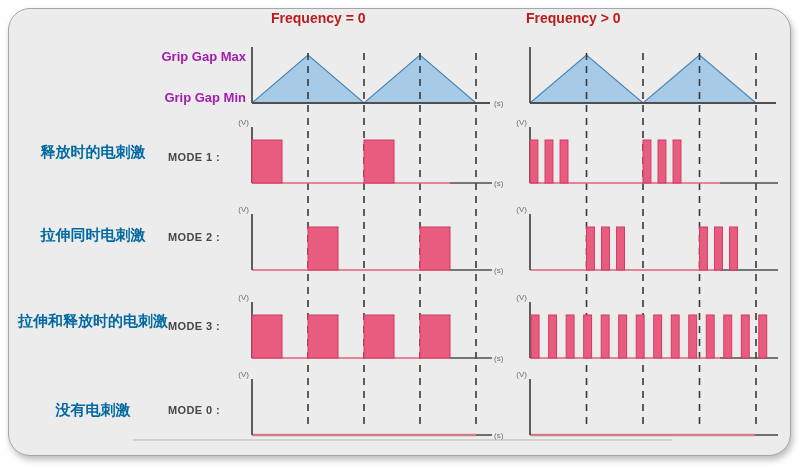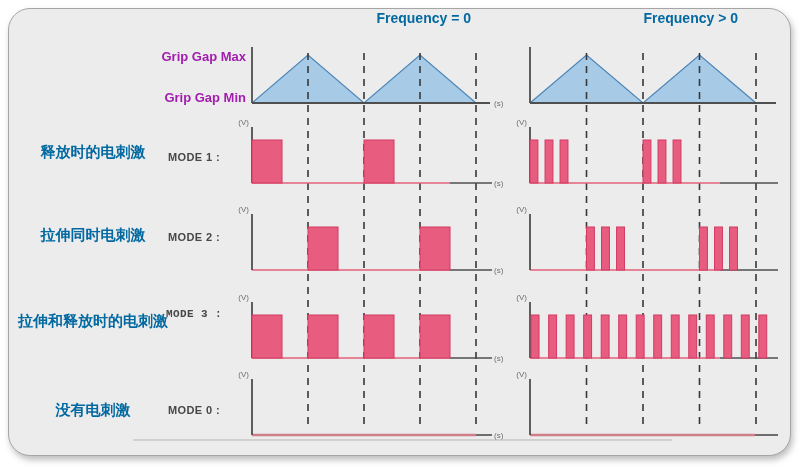--- a/index.html
+++ b/index.html
@@ -1,35 +1,35 @@
 <!DOCTYPE html>
 <html><head>
 <meta charset="utf-8">
 <style>
   html,body{margin:0;padding:0;background:#ffffff;width:801px;height:468px;overflow:hidden;
     font-family:"Liberation Sans", "DejaVu Sans", sans-serif;}
   .page{position:relative;width:801px;height:468px;}
   .panel{position:absolute;left:8px;top:8px;width:781px;height:446px;background:#edecec;
     border:1.5px solid #a5a5a5;border-radius:22px;box-shadow:2px 4px 6px rgba(110,110,110,.45);}
   #charts{position:absolute;left:0;top:0;}
-  .hdr{position:absolute;top:10px;width:200px;text-align:right;font-size:14px;font-weight:bold;color:#0369a1;}
+  .hdr{position:absolute;top:10px;width:200px;text-align:left;font-size:14px;font-weight:bold;color:#b91c1c;}
   .hdr-l{left:271px;}
-  .hdr-r{left:538px;}
+  .hdr-r{left:526px;}
   .glabel{position:absolute;left:110px;width:136px;text-align:right;font-size:13px;font-weight:600;color:#a21caf;}
   .gmax{top:49px;}
   .gmin{top:90px;}
   .cn{position:absolute;left:0;width:186px;text-align:center;font-size:15px;font-weight:bold;color:#0369a1;line-height:18px;}
   .cn1{top:143px;}
   .cn2{top:226px;}
   .cn3{top:312px;font-family:Liberation Serif, serif;}
   .cn4{top:401px;}
   .mode{position:absolute;left:150px;width:88px;text-align:center;font-size:11px;font-weight:bold;color:#474747;letter-spacing:.4px;}
   .mode1{top:151px;}
   .mode2{top:231px;}
-  .mode3{top:308px;font-family:Liberation Mono, monospace;}
+  .mode3{top:320px;}
   .mode0{top:404px;}
 </style>
 </head>
 <body>
 
 <div class="page">
   <div class="panel"></div>
 
   <svg id="charts" width="801" height="468">
       <polygon points="252,103 308,55 364,103 420,55 476,103" fill="#a7cbe7" stroke="none"></polygon>

